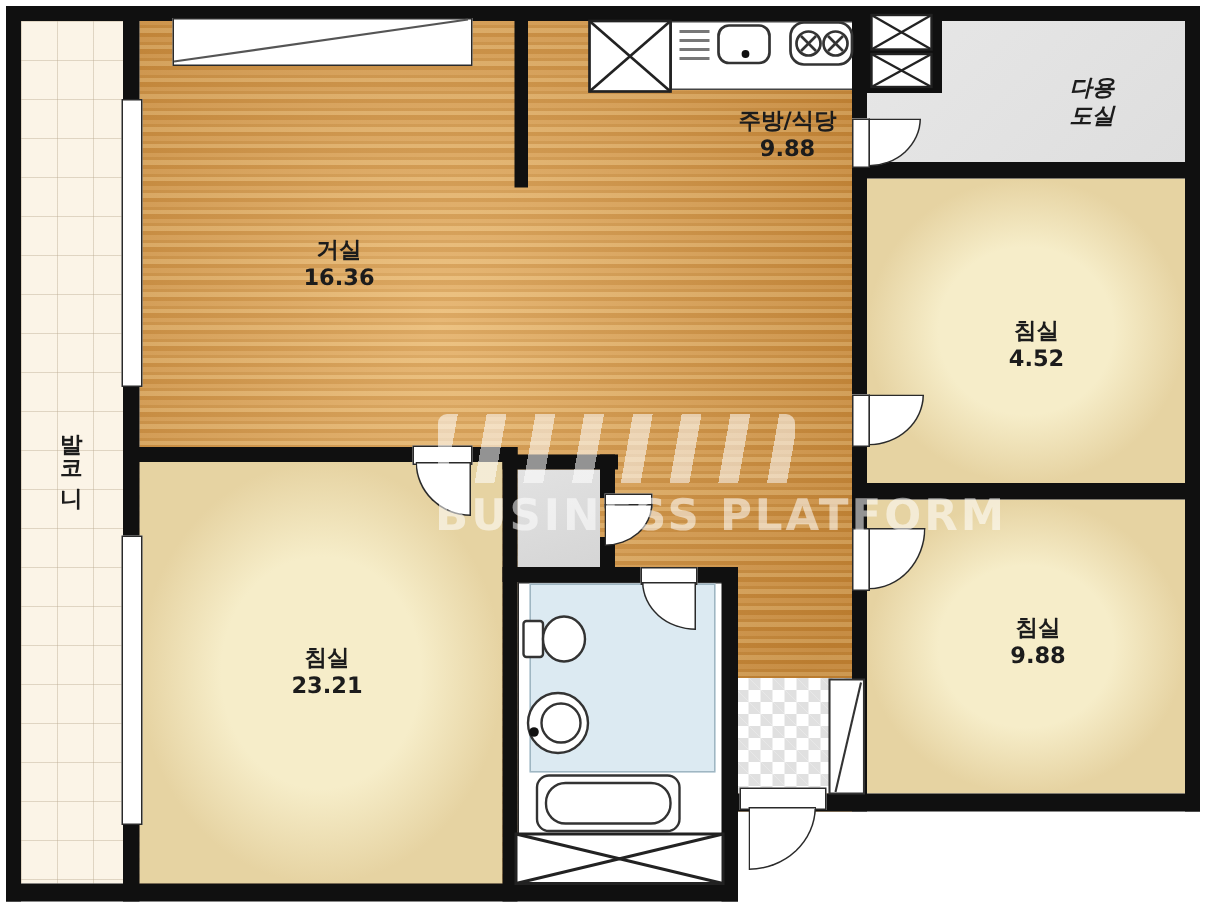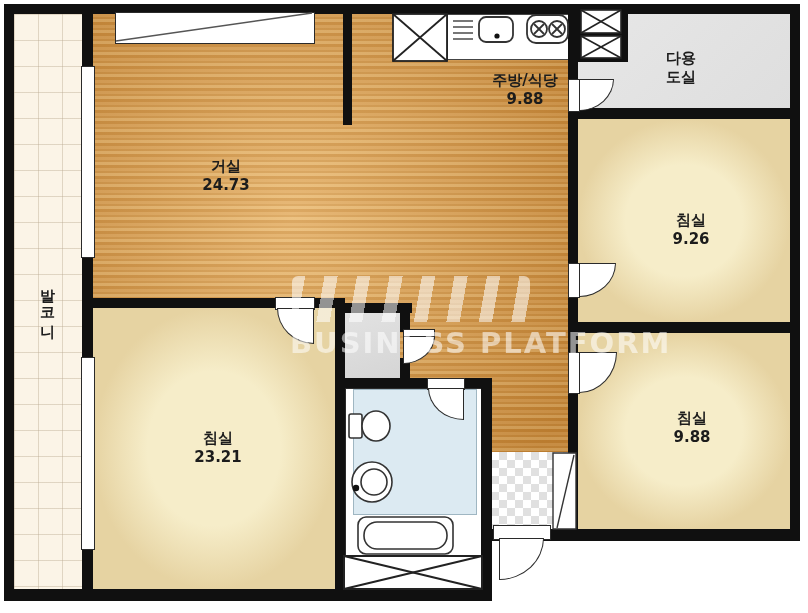--- a/index.html
+++ b/index.html
@@ -209,36 +209,36 @@
       <rect x="344" y="556" width="138" height="33"></rect>
       <line x1="344" y1="556" x2="482" y2="589"></line>
         <line x1="482" y1="556" x2="344" y2="589"></line>
     </g>
   </svg>
 
   <div class="vertical-label" style="left:47px;top:305px;">발코니</div>
 
   <div class="room-label" style="left:226px;top:176px;">
     <div>거실</div>
-    <div>24.73</div>
+    <div>16.36</div>
   </div>
 
   <div class="room-label" style="left:525px;top:90px;">
     <div>주방/식당</div>
     <div>9.88</div>
   </div>
 
-  <div class="room-label" style="left:681px;top:68px;">
+  <div class="room-label" style="left:728px;top:68px;font-style:italic;">
     <div>다용</div>
     <div>도실</div>
   </div>
 
   <div class="room-label" style="left:691px;top:230px;">
     <div>침실</div>
-    <div>9.26</div>
+    <div>4.52</div>
   </div>
 
   <div class="room-label" style="left:692px;top:428px;">
     <div>침실</div>
     <div>9.88</div>
   </div>
 
   <div class="room-label" style="left:218px;top:448px;">
     <div>침실</div>
     <div>23.21</div>

